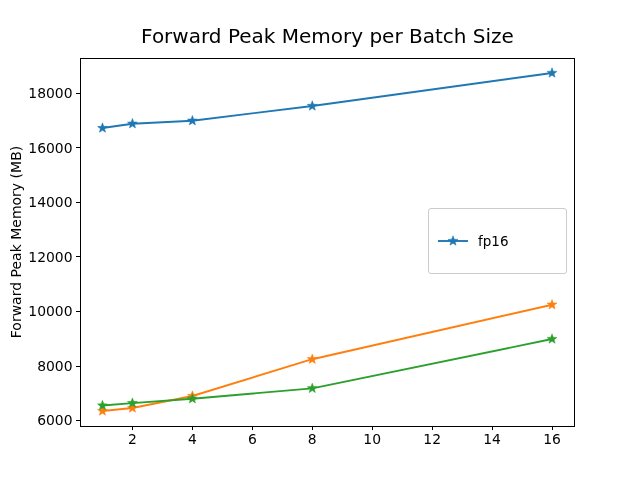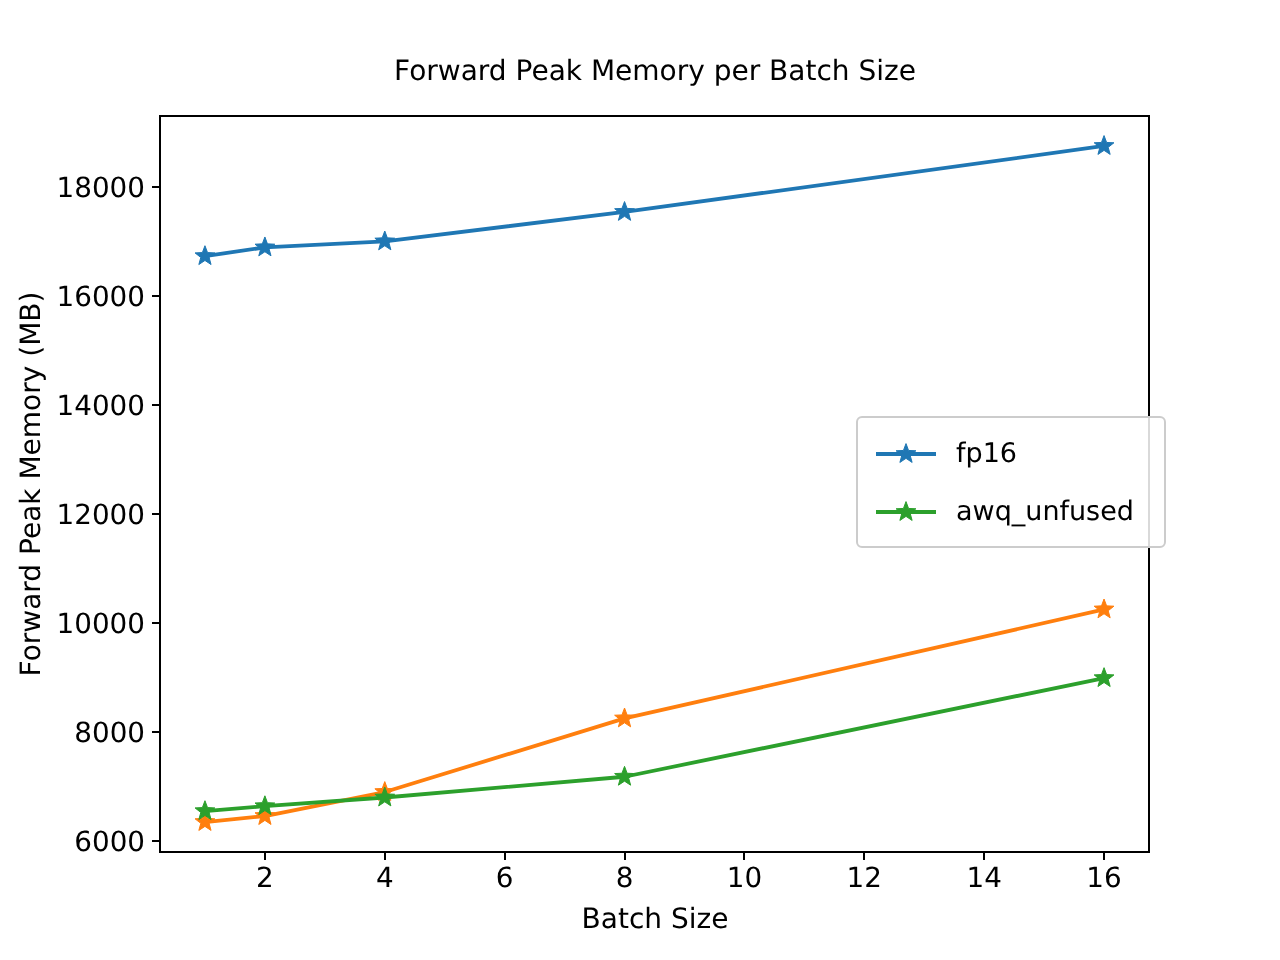--- a/index.html
+++ b/index.html
@@ -2,33 +2,33 @@
 <html><head>
 <meta charset="utf-8">
 <style>
   html,body{margin:0;padding:0;background:#fff;}
   #figure{
     position:relative;width:640px;height:480px;background:#fff;overflow:hidden;
     font-family:"DejaVu Sans", sans-serif;color:#000;
   }
   #chart-title{
     position:absolute;left:80px;top:27px;width:495px;text-align:center;
-    font-size:14px;line-height:19px;white-space:nowrap;
+    font-size:20px;line-height:19px;white-space:nowrap;
   }
   #x-axis-label{
     position:absolute;left:80px;top:452px;width:495px;text-align:center;
     font-size:14px;white-space:nowrap;
   }
   #y-axis-label{
     position:absolute;left:16px;top:242px;font-size:14px;white-space:nowrap;
     transform:translate(-50%,-50%) rotate(-90deg);
   }
   #plot-svg{position:absolute;left:0;top:0;}
   #legend{
-    position:absolute;left:428px;top:208px;width:155px;height:66px;
+    position:absolute;left:428px;top:208px;width:139px;height:66px;
     box-sizing:border-box;border:1px solid #cccccc;border-radius:3px;
     background:rgba(255,255,255,0.85);
     display:flex;flex-direction:column;justify-content:space-around;
     padding:3px 8px;
   }
   .legend-row{display:flex;align-items:center;gap:9px;}
   .legend-row svg{flex:0 0 auto;display:block;}
   .legend-label{font-size:13.5px;line-height:14px;}
   text{font-family:"DejaVu Sans", sans-serif;}
 </style>
@@ -82,30 +82,22 @@
       <path d="M552.02 299.50L553.31 302.93L556.97 303.09L554.10 305.37L555.08 308.90L552.02 306.88L548.97 308.90L549.95 305.37L547.08 303.09L550.74 302.93Z" fill="#ff7f0e" stroke="#ff7f0e" stroke-width="0.5"></path>
       <polyline points="102.48,405.56 132.45,403.10 192.39,398.74 312.27,388.38 552.02,339.04" fill="none" stroke="#2ca02c" stroke-width="1.9" stroke-linecap="round" stroke-linejoin="round"></polyline>
       <path d="M102.48 400.36L103.76 403.79L107.42 403.95L104.55 406.23L105.53 409.76L102.48 407.74L99.42 409.76L100.40 406.23L97.53 403.95L101.19 403.79Z" fill="#2ca02c" stroke="#2ca02c" stroke-width="0.5"></path>
       <path d="M132.45 397.90L133.73 401.34L137.39 401.50L134.52 403.78L135.50 407.31L132.45 405.29L129.39 407.31L130.37 403.78L127.50 401.50L131.16 401.34Z" fill="#2ca02c" stroke="#2ca02c" stroke-width="0.5"></path>
       <path d="M192.39 393.54L193.67 396.97L197.33 397.13L194.46 399.42L195.44 402.95L192.39 400.92L189.33 402.95L190.31 399.42L187.44 397.13L191.10 396.97Z" fill="#2ca02c" stroke="#2ca02c" stroke-width="0.5"></path>
       <path d="M312.27 383.18L313.55 386.62L317.21 386.78L314.34 389.06L315.32 392.59L312.27 390.57L309.21 392.59L310.19 389.06L307.32 386.78L310.98 386.62Z" fill="#2ca02c" stroke="#2ca02c" stroke-width="0.5"></path>
       <path d="M552.02 333.84L553.31 337.28L556.97 337.44L554.10 339.72L555.08 343.25L552.02 341.23L548.97 343.25L549.95 339.72L547.08 337.44L550.74 337.28Z" fill="#2ca02c" stroke="#2ca02c" stroke-width="0.5"></path>
     </svg>
   <div id="chart-title">Forward Peak Memory per Batch Size</div>
   <div id="y-axis-label">Forward Peak Memory (MB)</div>
-  <div id="x-axis-label">Batch Size</div>
   <div id="legend">
       <div class="legend-row">
         <svg width="32" height="14">
           <line x1="1" y1="7" x2="31" y2="7" stroke="#1f77b4" stroke-width="1.9"></line>
           <path d="M16.00 1.80L17.28 5.23L20.95 5.39L18.08 7.67L19.06 11.21L16.00 9.18L12.94 11.21L13.92 7.67L11.05 5.39L14.72 5.23Z" fill="#1f77b4" stroke="#1f77b4" stroke-width="0.5"></path>
         </svg>
         <span class="legend-label">fp16</span>
       </div>
-      <div class="legend-row">
-        <svg width="32" height="14">
-          <line x1="1" y1="7" x2="31" y2="7" stroke="#2ca02c" stroke-width="1.9"></line>
-          <path d="M16.00 1.80L17.28 5.23L20.95 5.39L18.08 7.67L19.06 11.21L16.00 9.18L12.94 11.21L13.92 7.67L11.05 5.39L14.72 5.23Z" fill="#2ca02c" stroke="#2ca02c" stroke-width="0.5"></path>
-        </svg>
-        <span class="legend-label">awq_unfused</span>
-      </div>
     </div>
 </div>
 
 </body></html>

